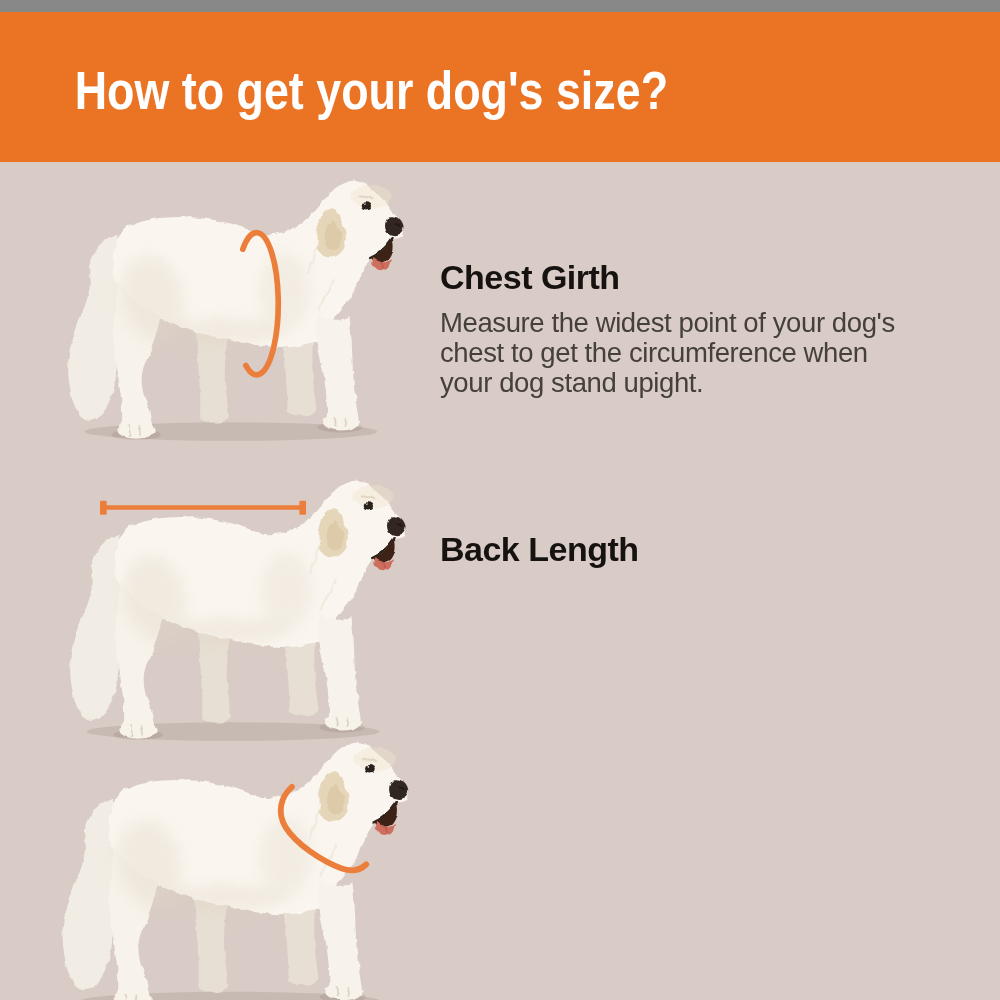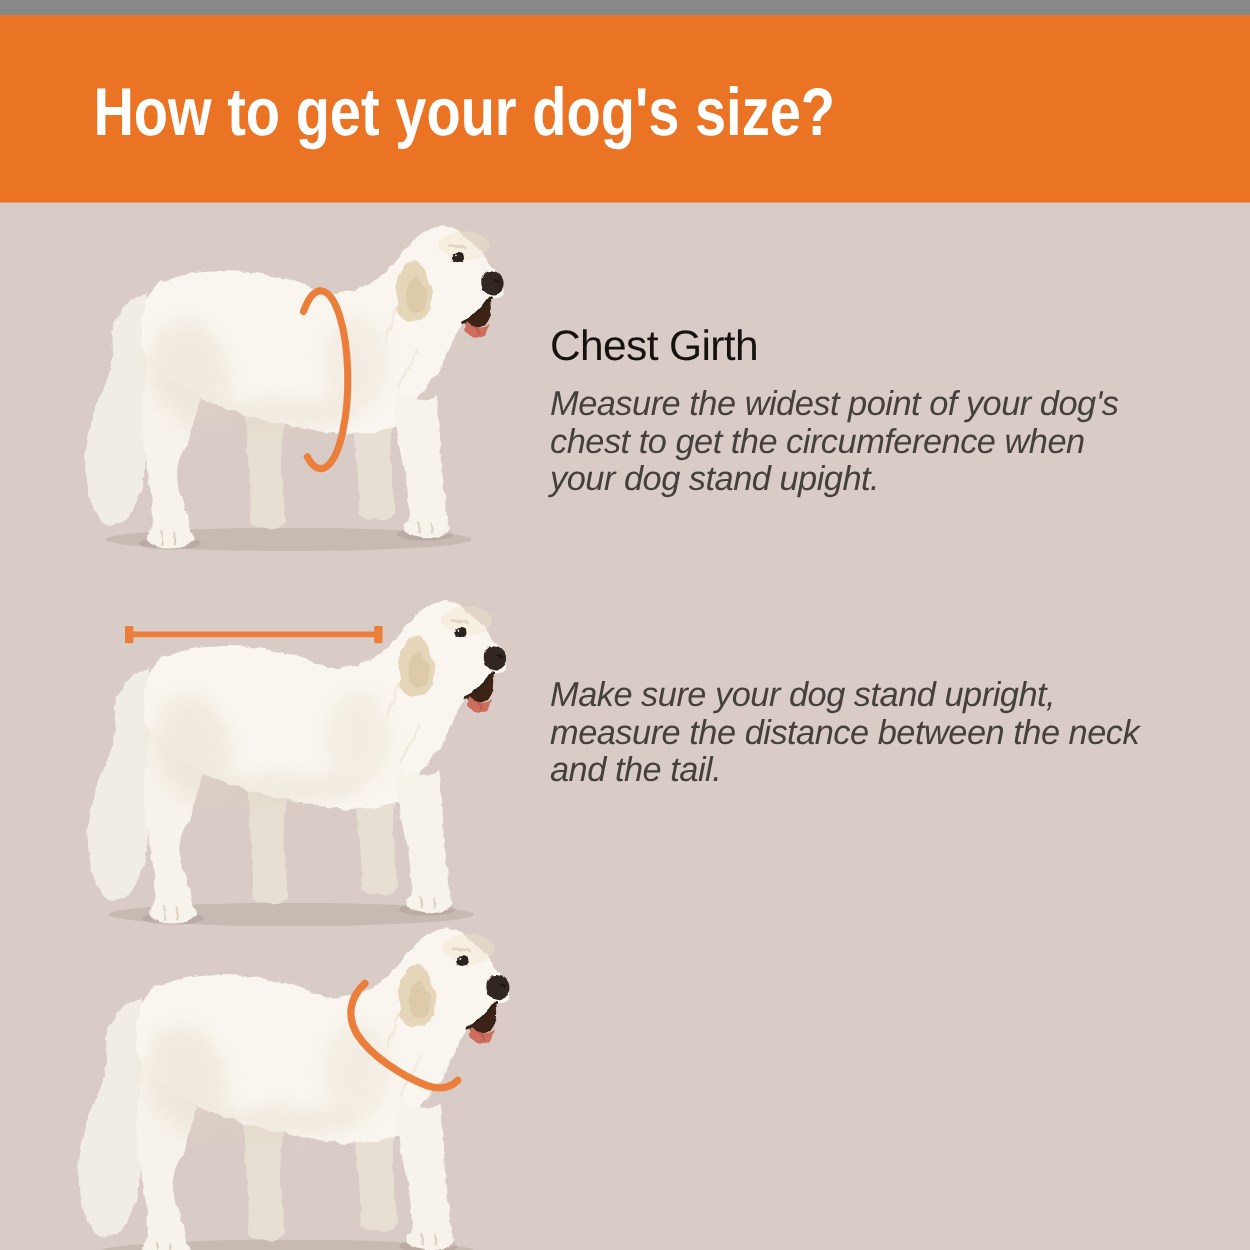--- a/index.html
+++ b/index.html
@@ -22,26 +22,26 @@
   .fig { position:absolute; }
   .fig svg { display:block; width:100%; height:100%; }
   .fig-1 { left:64px; top:162px; width:340px; height:272px; }
   .fig-2 { left:66px; top:462px; width:340px; height:272px; }
   .fig-3 { left:58px; top:726px; width:351px; height:276px; }
   .section-text { position:absolute; left:440px; width:545px; }
   .text-1 { top:246px; }
   .text-2 { top:518px; }
   .text-3 { top:788px; }
   .section-heading {
-    margin:0; font-size:34px; font-weight:normal; color:#16120F;
+    margin:0; font-size:34px; font-weight:bold; color:#16120F;
     letter-spacing:-0.5px;
   }
   .section-desc {
     margin:11px 0 0 0; font-size:27.5px; line-height:30px;
-    color:#45403C; letter-spacing:-0.4px; white-space:pre-line;font-style:italic;
+    color:#45403C; letter-spacing:-0.4px; white-space:pre-line;
   }
 </style>
 </head>
 <body>
 
 <svg width="0" height="0" style="position:absolute" aria-hidden="true">
   <defs>
     <filter id="fur" x="-10%" y="-10%" width="120%" height="120%">
       <feTurbulence type="fractalNoise" baseFrequency="0.09" numOctaves="2" seed="7" result="n"></feTurbulence>
       <feDisplacementMap in="SourceGraphic" in2="n" scale="5" xChannelSelector="R" yChannelSelector="G"></feDisplacementMap>
@@ -105,23 +105,21 @@
 
   <div class="fig fig-2">
     <svg viewBox="0 0 330 260" role="img">
       <use href="#dog-shape"></use>
       <line x1="37" y1="30.5" x2="229" y2="30.5" stroke-width="4.5" stroke="#EC7E3B"></line>
       <rect x="33" y="24" width="6.5" height="13.5" rx="1" fill="#EC7E3B"></rect>
       <rect x="226.5" y="24" width="6.5" height="13.5" rx="1" fill="#EC7E3B"></rect>
     </svg>
   </div>
   <div class="section-text text-2">
-    <p class="section-desc">Make sure your dog stand upright,
-measure the distance between the neck
-and the tail.</p>
+    <h2 class="section-heading">Back Length</h2>
   </div>
 
   <div class="fig fig-3">
     <svg viewBox="0 0 330 260" role="img">
       <use href="#dog-shape"></use>
       <path d="M220,46 C209,56 206,70 214,84 C224,100 248,116 267,123 C276,126 284,125 290,119" fill="none" stroke-width="5.5" stroke-linecap="round" stroke="#EC7E3B"></path>
     </svg>
   </div>
   <div class="section-text text-3">
   </div>

